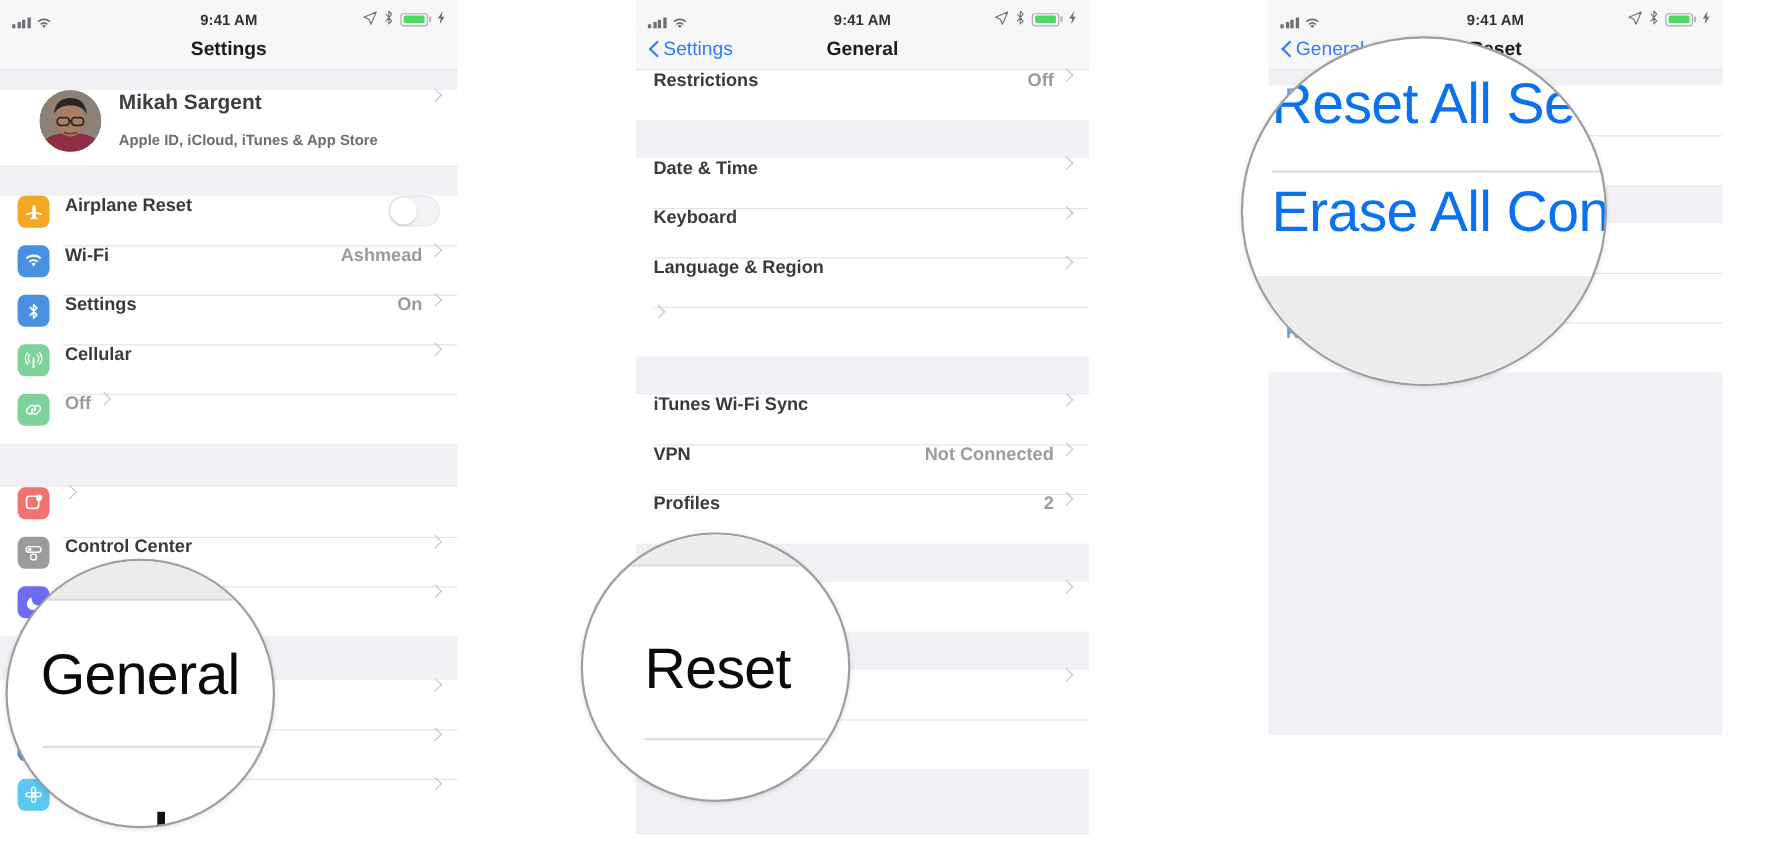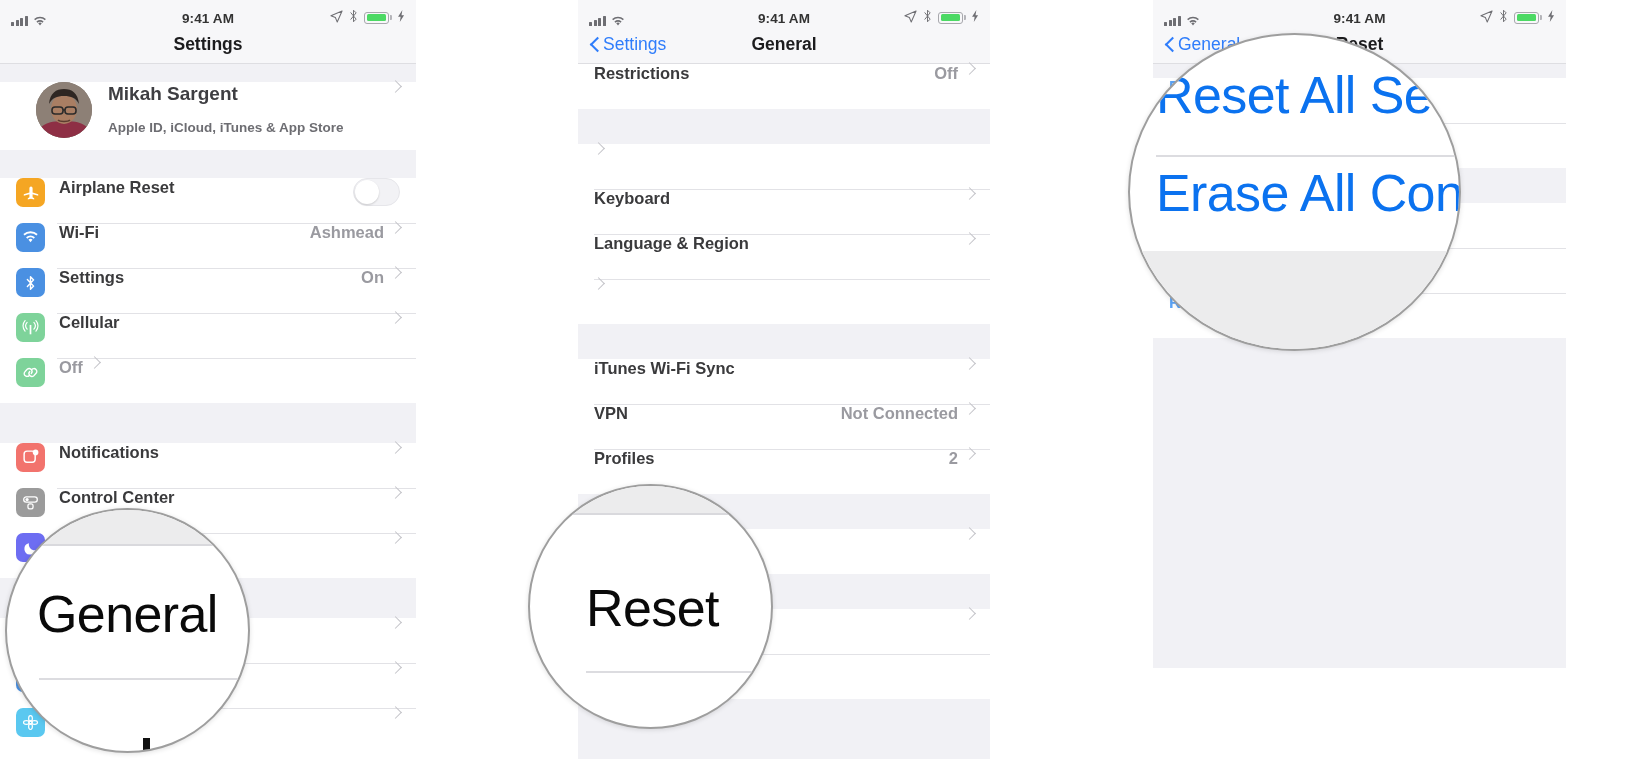--- a/index.html
+++ b/index.html
@@ -238,21 +238,20 @@
     <div class="gap" style="height:40px"></div>
 
     <div>
       <div class="row ind">
         <div class="row-icon" style="background:#f2736d">
           <svg viewBox="0 0 20 20" width="17" height="17">
               <rect x="2.5" y="2.5" width="13" height="13" rx="3.4" fill="none" stroke="#fff" stroke-width="1.7"></rect>
               <circle cx="16" cy="4" r="3.3" fill="#fff"></circle>
             </svg>
         </div>
-        <div class="row-label">Notifications</div>
         <div class="chev"></div>
       </div>
       <div class="row ind">
         <div class="row-icon" style="background:#9b9b9b">
           <svg viewBox="0 0 20 20" width="17" height="17">
               <rect x="2" y="3.5" width="16" height="6" rx="3" fill="none" stroke="#fff" stroke-width="1.5"></rect>
               <circle cx="6" cy="6.5" r="1.9" fill="#fff"></circle>
               <rect x="7" y="11.5" width="6" height="6" rx="2.2" fill="none" stroke="#fff" stroke-width="1.5"></rect>
             </svg>
         </div>
@@ -368,20 +367,21 @@
         <div class="row-label">Restrictions</div>
         <div class="row-value">Off</div>
         <div class="chev"></div>
       </div>
     </div>
 
     <div class="gap" style="height:35px"></div>
 
     <div>
       <div class="row">
+        <div class="row-label">Date &amp; Time</div>
         <div class="chev"></div>
       </div>
       <div class="row">
         <div class="row-label">Keyboard</div>
         <div class="chev"></div>
       </div>
       <div class="row">
         <div class="row-label">Language &amp; Region</div>
         <div class="chev"></div>
       </div>

